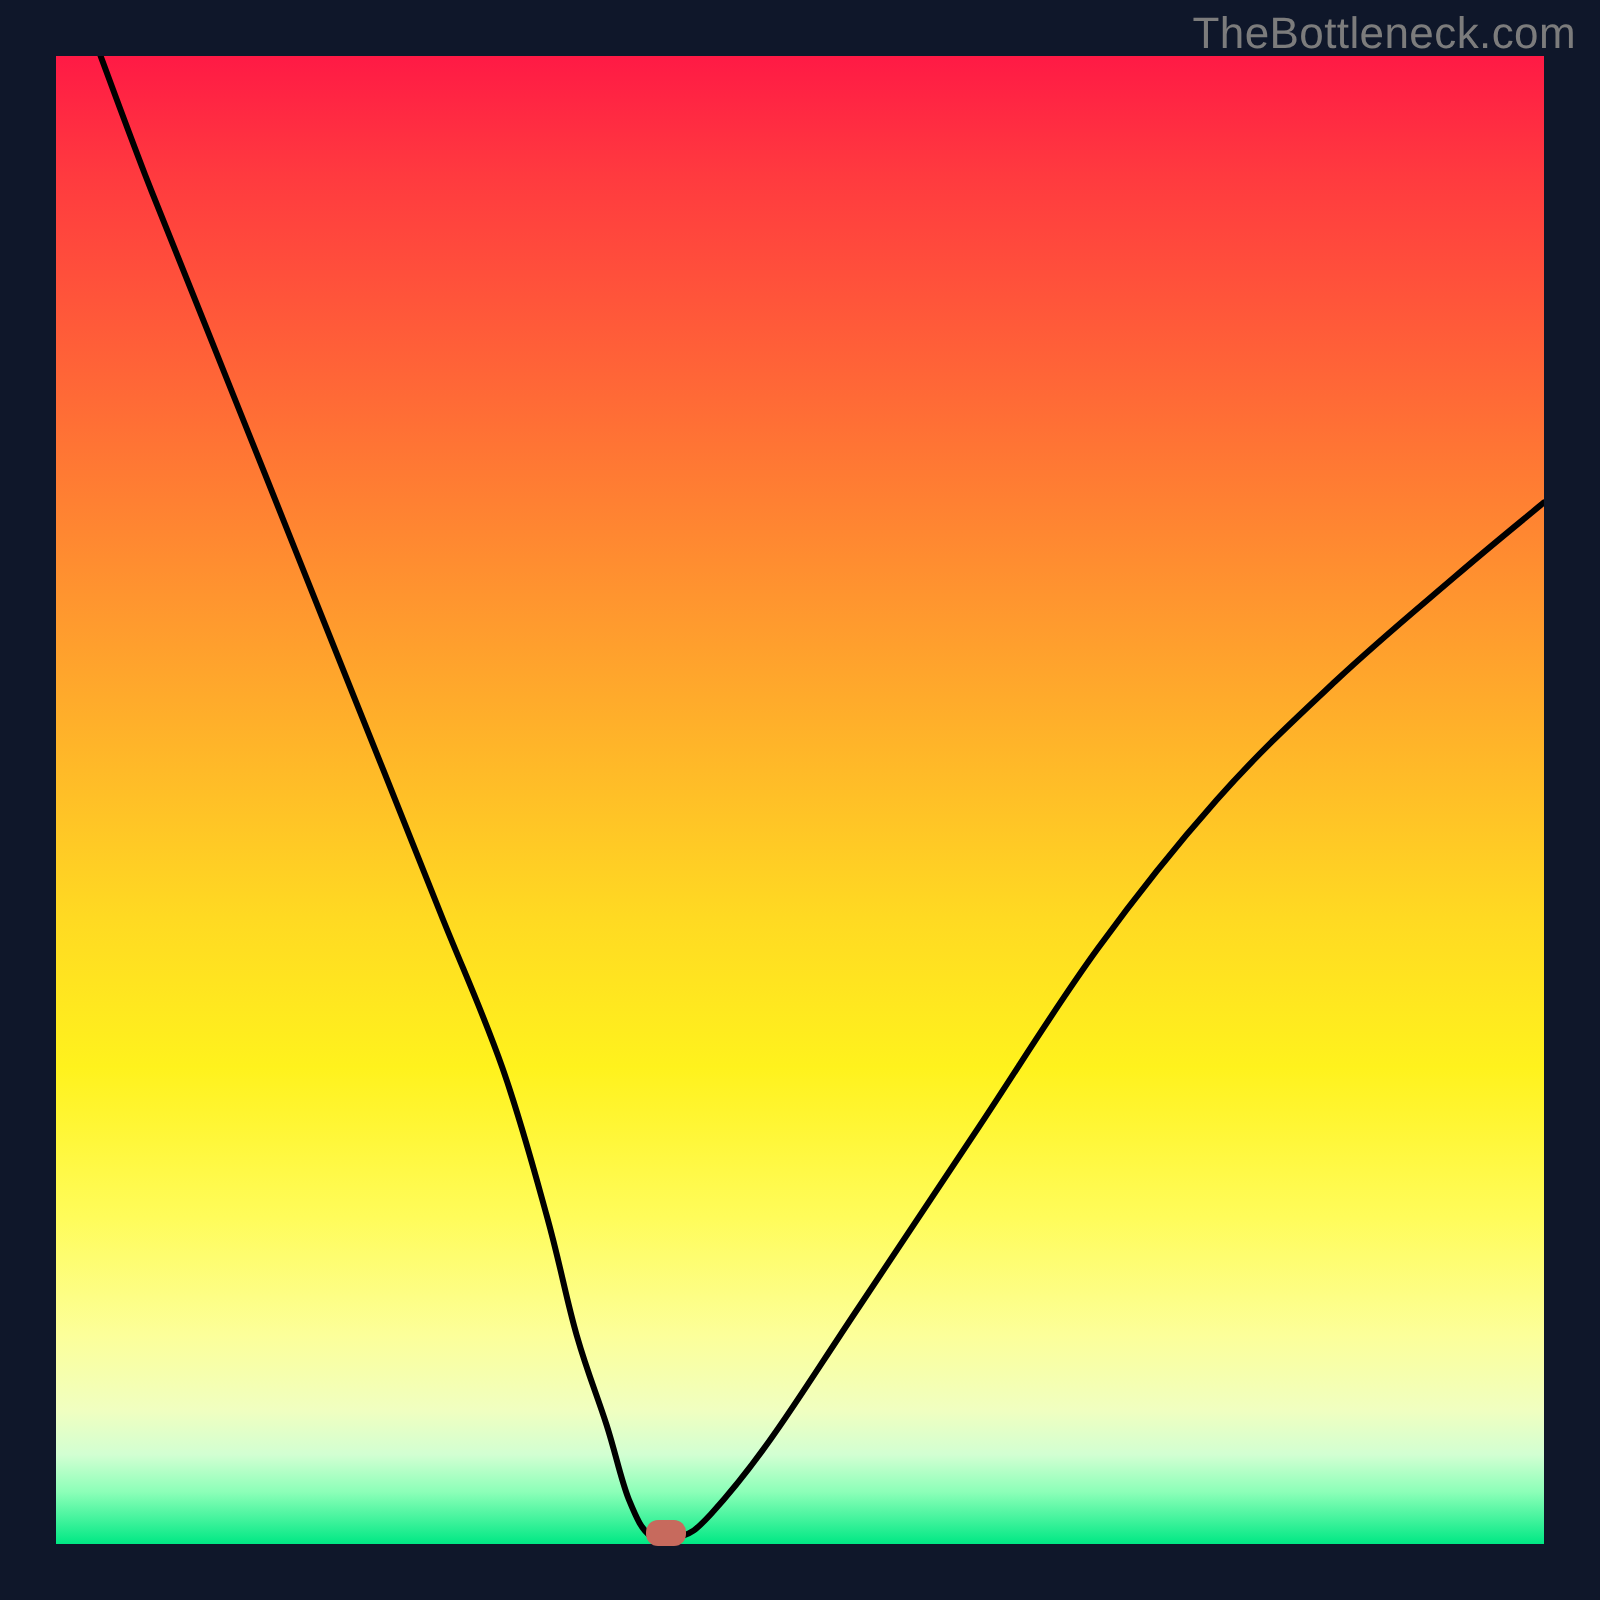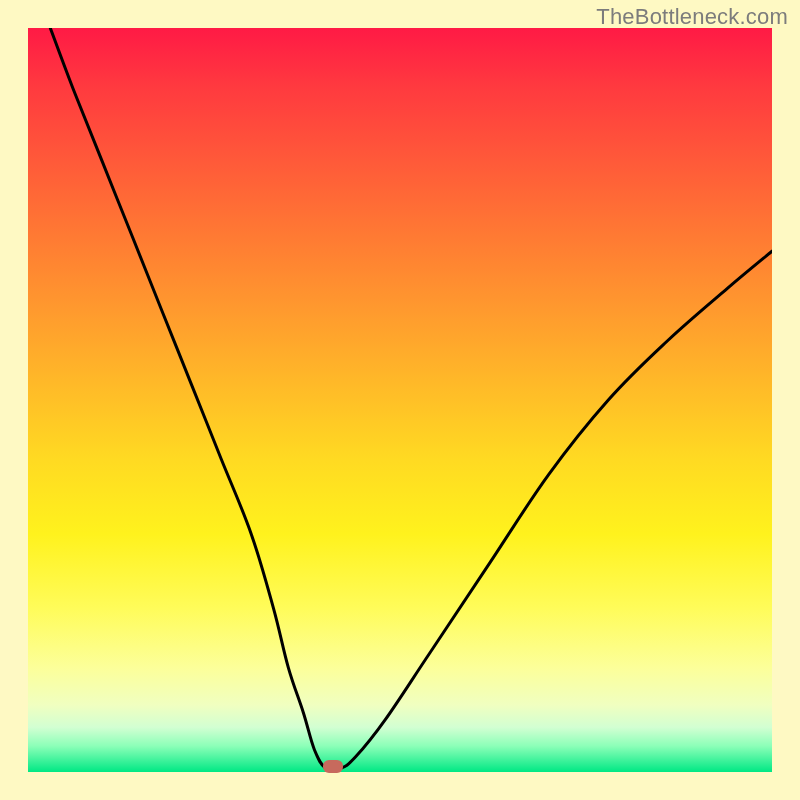--- a/index.html
+++ b/index.html
@@ -10,21 +10,21 @@
     background: #000;
     overflow: hidden;
     font-family: Arial, Helvetica, sans-serif;
   }
   .frame {
     position: absolute;
     left: 0;
     top: 0;
     width: 800px;
     height: 800px;
-    background: #fef9c3;
+    background: #0f172a;
   }
   .plot {
     position: absolute;
     left: 28px;
     top: 28px;
     width: 744px;
     height: 744px;
     background: linear-gradient(to bottom,
       #ff1a45 0%,
       #ff3a3f 8%,

